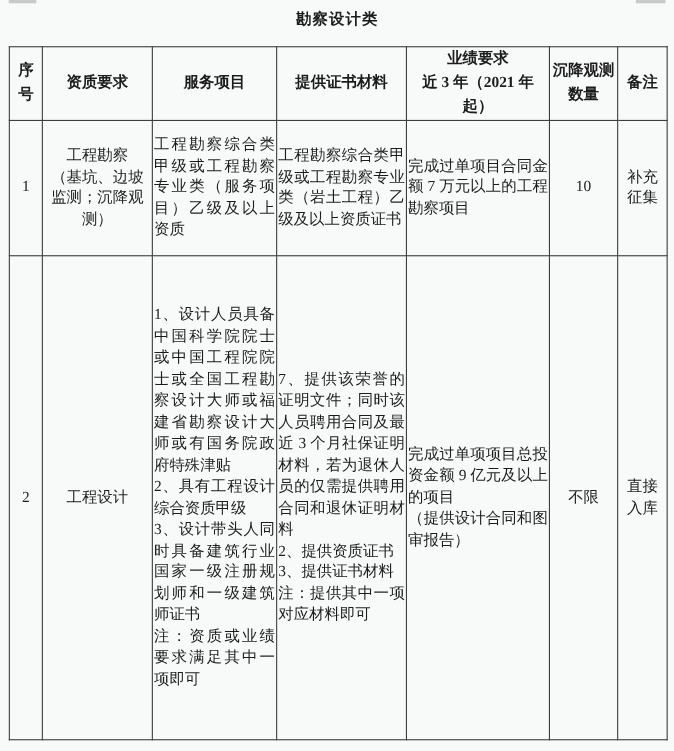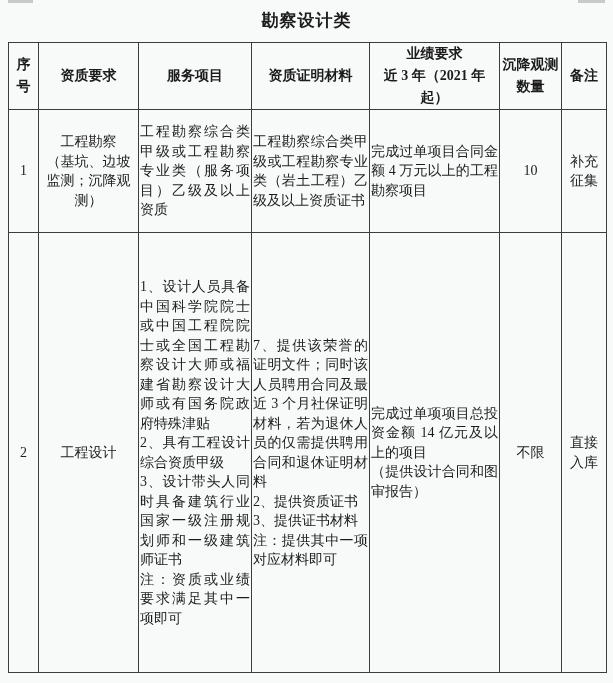--- a/index.html
+++ b/index.html
@@ -23,21 +23,21 @@
   }
   .artifact-bar.left  { left: 8px;  width: 25px; }
   .artifact-bar.right { left: 578px; width: 27px; }
   .title {
     position: absolute;
     top: 9px;
     left: 0;
     width: 613px;
     margin: 0;
     text-align: center;
-    font-size: 17px;
+    font-size: 14px;
     font-weight: bold;
     letter-spacing: 1px;
   }
   table.qual {
     position: absolute;
     top: 42px;
     left: 8px;
     border-collapse: collapse;
     table-layout: fixed;
     background: #f8f9f9;
@@ -82,51 +82,51 @@
     <col style="width:130px">
     <col style="width:62px">
     <col style="width:45px">
   </colgroup>
   <thead>
     <tr class="hdr">
       <th>序
 号</th>
       <th>资质要求</th>
       <th>服务项目</th>
-      <th>资质证明材料</th>
+      <th>提供证书材料</th>
       <th>业绩要求
 近 3 年（2021 年起）</th>
       <th>沉降观测
 数量</th>
       <th>备注</th>
     </tr>
   </thead>
   <tbody>
     <tr class="r1">
       <td>1</td>
       <td>工程勘察
 （基坑、边坡监测；沉降观测）</td>
       <td class="just">工程勘察综合类甲级或工程勘察专业类（服务项目）乙级及以上资质</td>
       <td class="just">工程勘察综合类甲级或工程勘察专业类（岩土工程）乙级及以上资质证书</td>
-      <td class="just">完成过单项目合同金额 4 万元以上的工程勘察项目</td>
+      <td class="just">完成过单项目合同金额 7 万元以上的工程勘察项目</td>
       <td>10</td>
       <td>补充
 征集</td>
     </tr>
     <tr class="r2">
       <td>2</td>
       <td>工程设计</td>
       <td class="just">1、设计人员具备中国科学院院士或中国工程院院士或全国工程勘察设计大师或福建省勘察设计大师或有国务院政府特殊津贴
 2、具有工程设计综合资质甲级
 3、设计带头人同时具备建筑行业国家一级注册规划师和一级建筑师证书
 注：资质或业绩要求满足其中一项即可</td>
       <td class="just">7、提供该荣誉的证明文件；同时该人员聘用合同及最近 3 个月社保证明材料，若为退休人员的仅需提供聘用合同和退休证明材料
 2、提供资质证书
 3、提供证书材料
 注：提供其中一项对应材料即可</td>
-      <td class="just">完成过单项项目总投资金额 14 亿元及以上的项目
+      <td class="just">完成过单项项目总投资金额 9 亿元及以上的项目
 （提供设计合同和图审报告）</td>
       <td>不限</td>
       <td>直接
 入库</td>
     </tr>
   </tbody>
 </table>
 
 </body></html>

